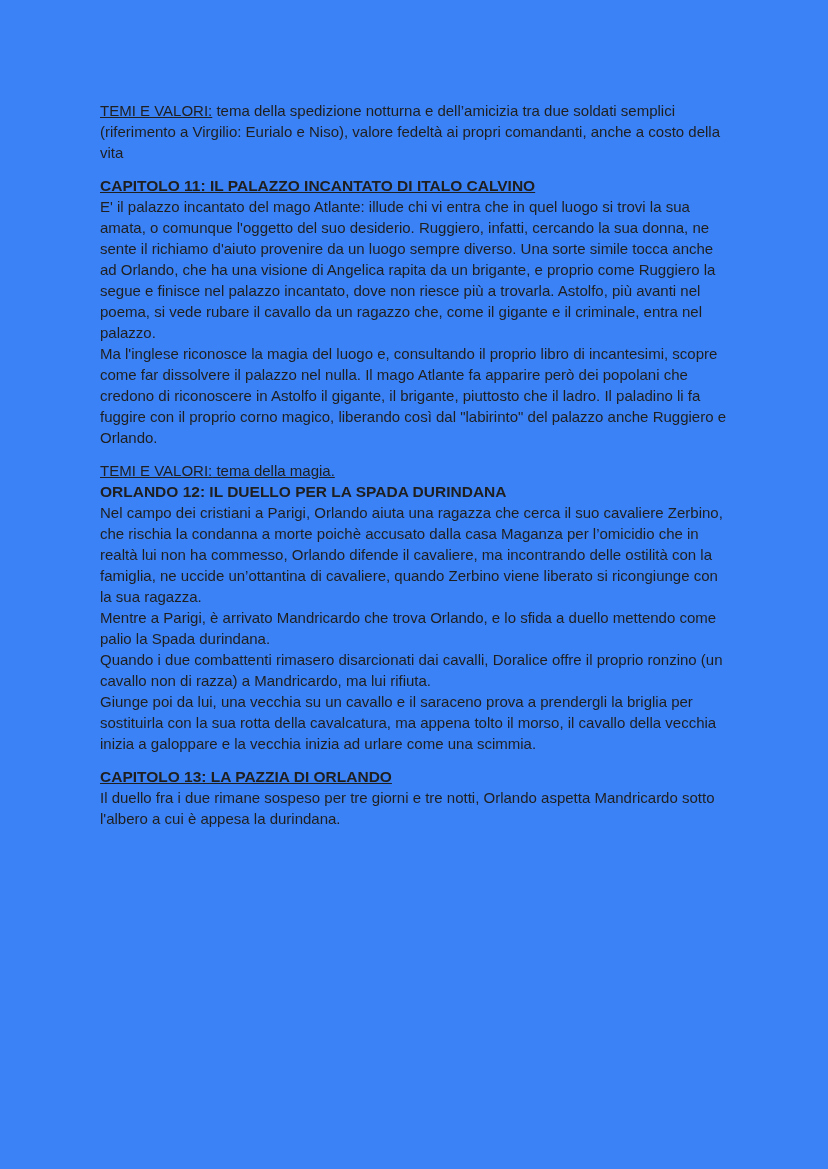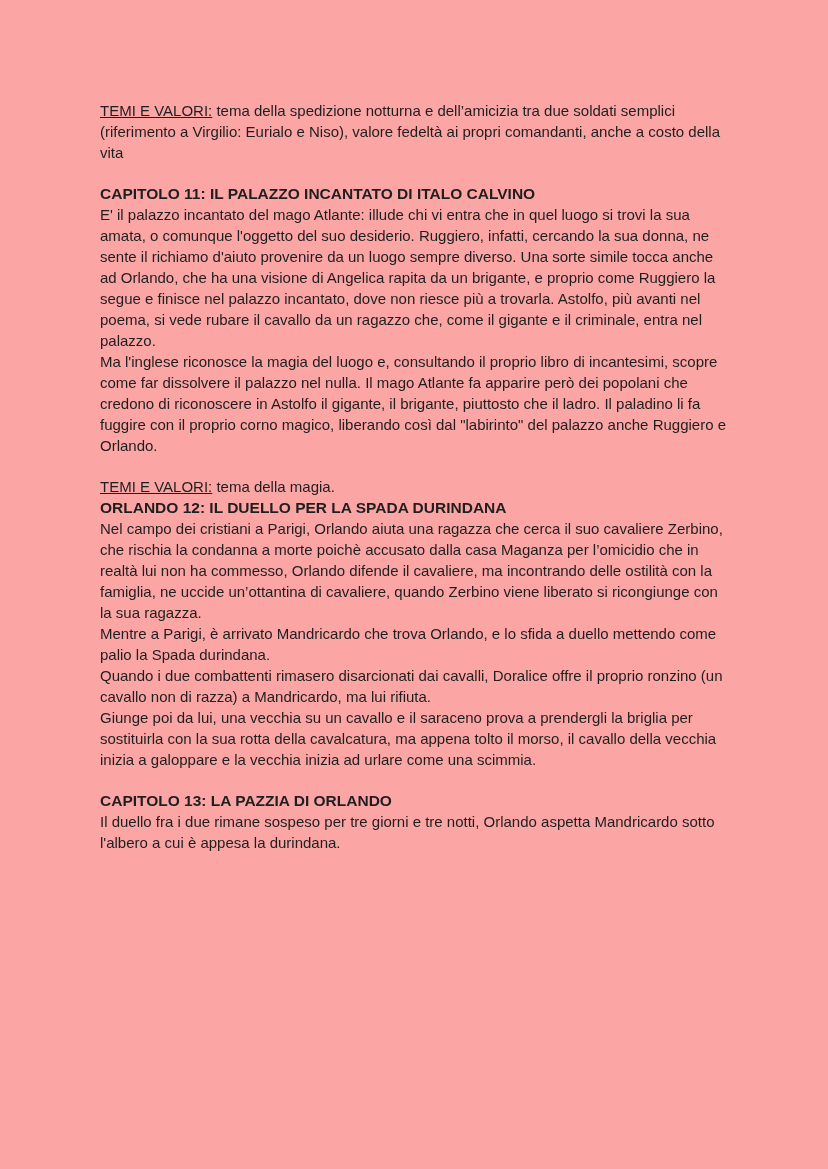--- a/index.html
+++ b/index.html
@@ -5,37 +5,38 @@
   html, body {
     margin: 0;
     padding: 0;
     background: #ffffff;
     font-family: "Liberation Sans", "DejaVu Sans", sans-serif;
   }
   .page {
     position: relative;
     width: 828px;
     height: 1169px;
-    background: #fca5a5;
+    background: #3b82f6;
     box-sizing: border-box;
     padding: 100px 100px 0 100px;
     overflow: hidden;
   }
   .doc-body {
     width: 630px;
     color: #1f1f1f;
   }
   .block {
     margin: 0;
     font-size: 15px;
     line-height: 21px;
     word-spacing: normal;
   }
   .block.gap {
-    margin-top: 20px;
+    margin-top: 12px;
+    text-decoration: underline;
   }
   .heading {
     font-weight: bold;
     font-size: 15.5px;
   }
   .underline {
     text-decoration: underline;
   }
 </style>
 </head>

